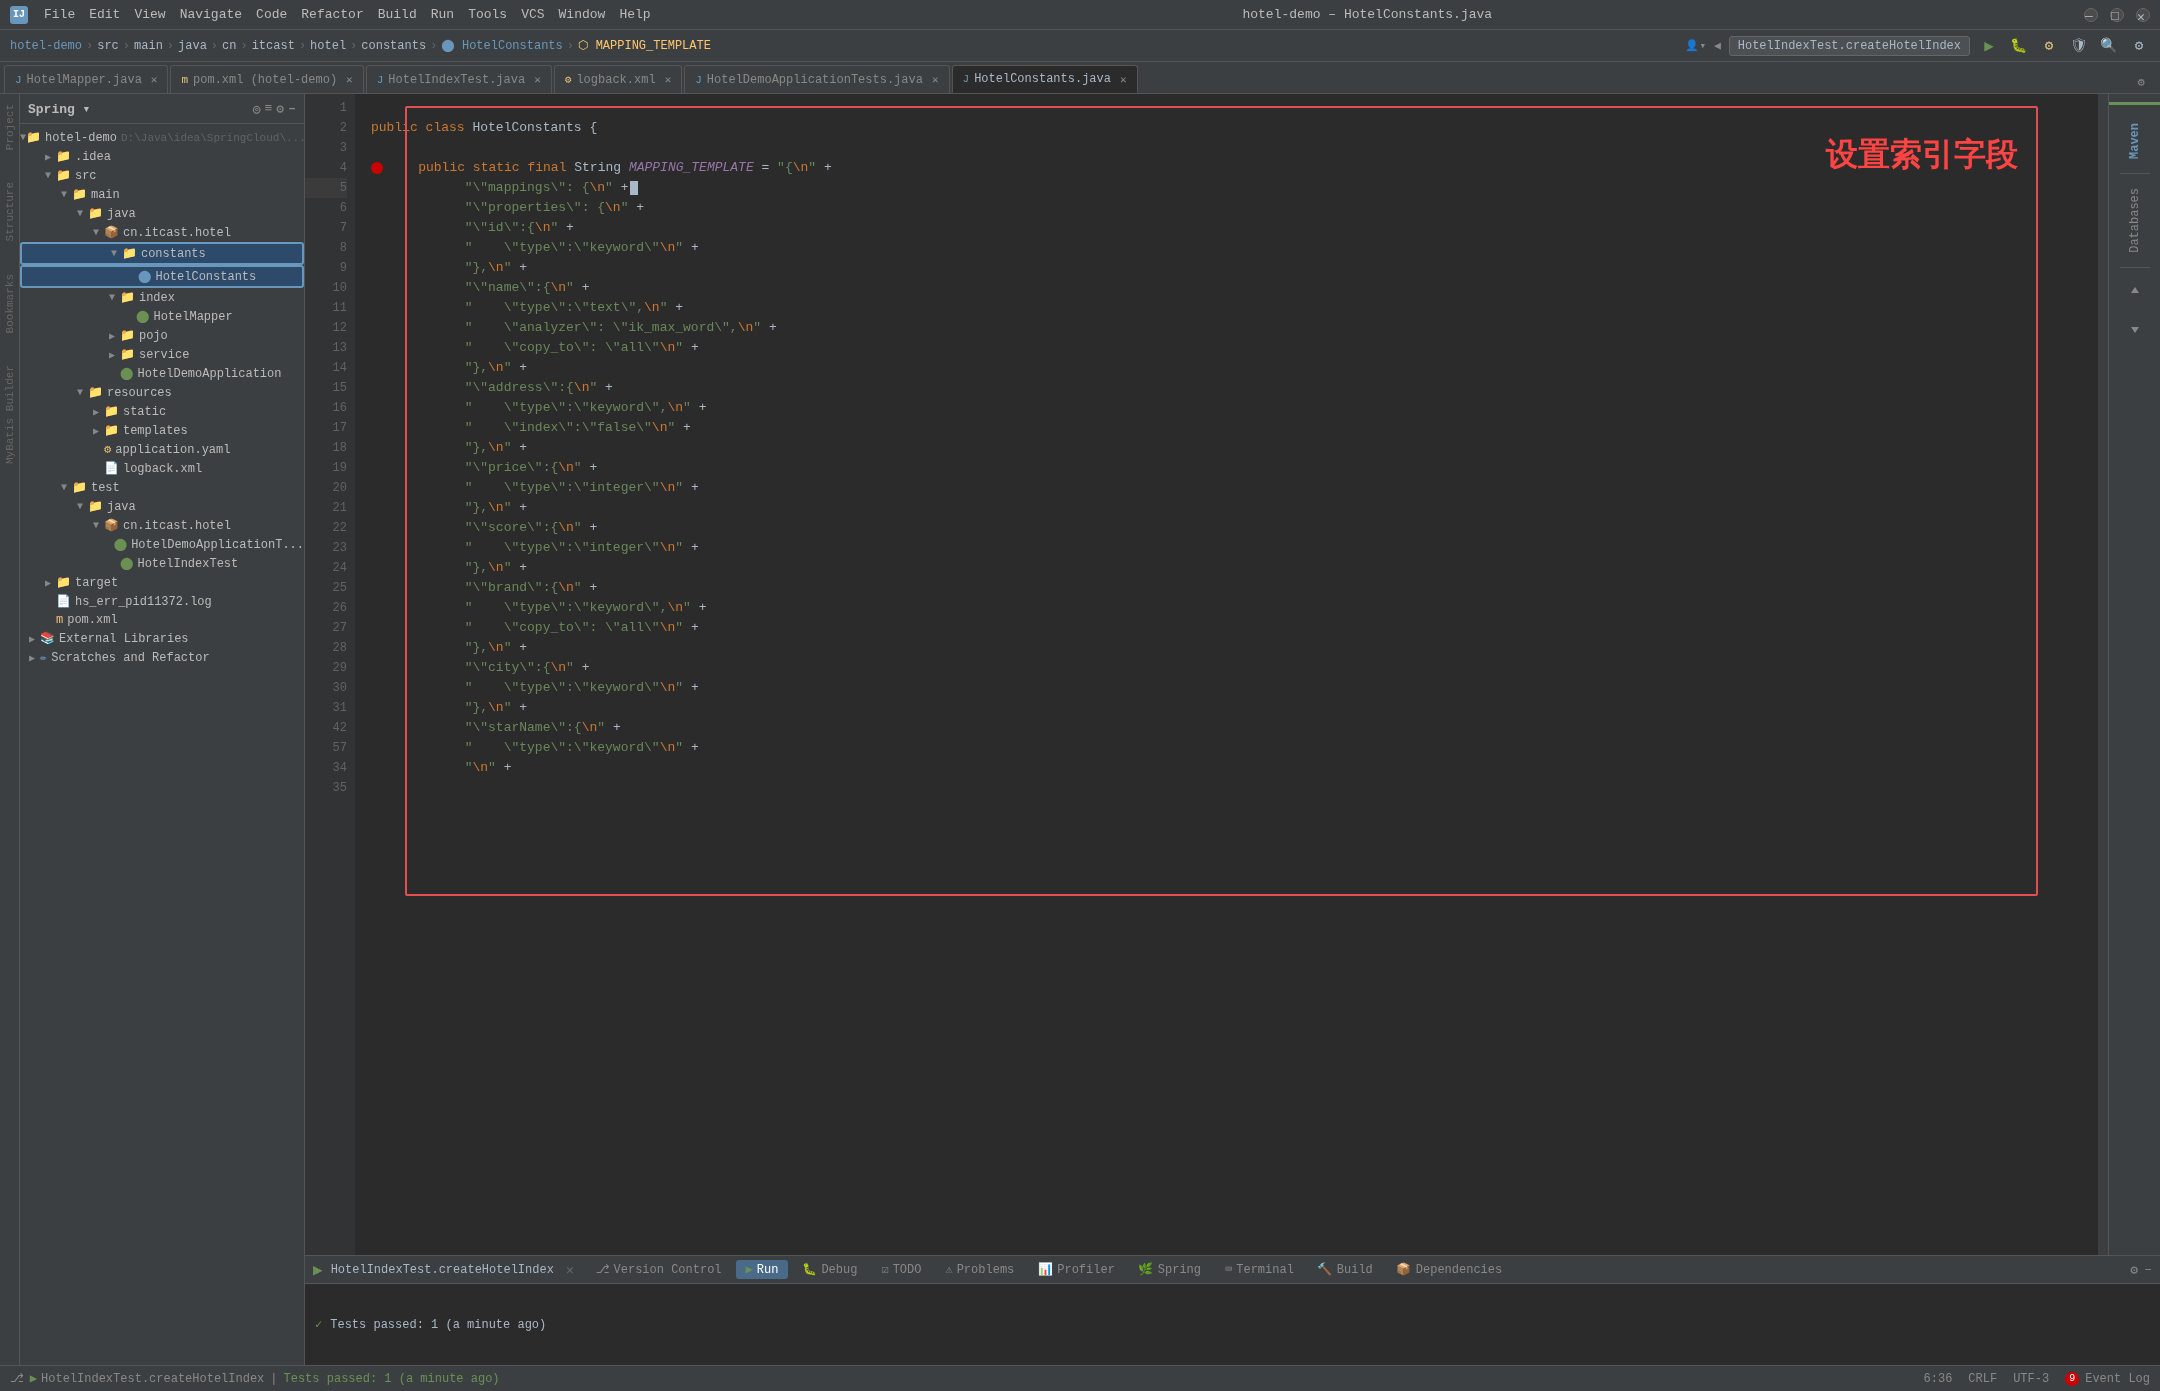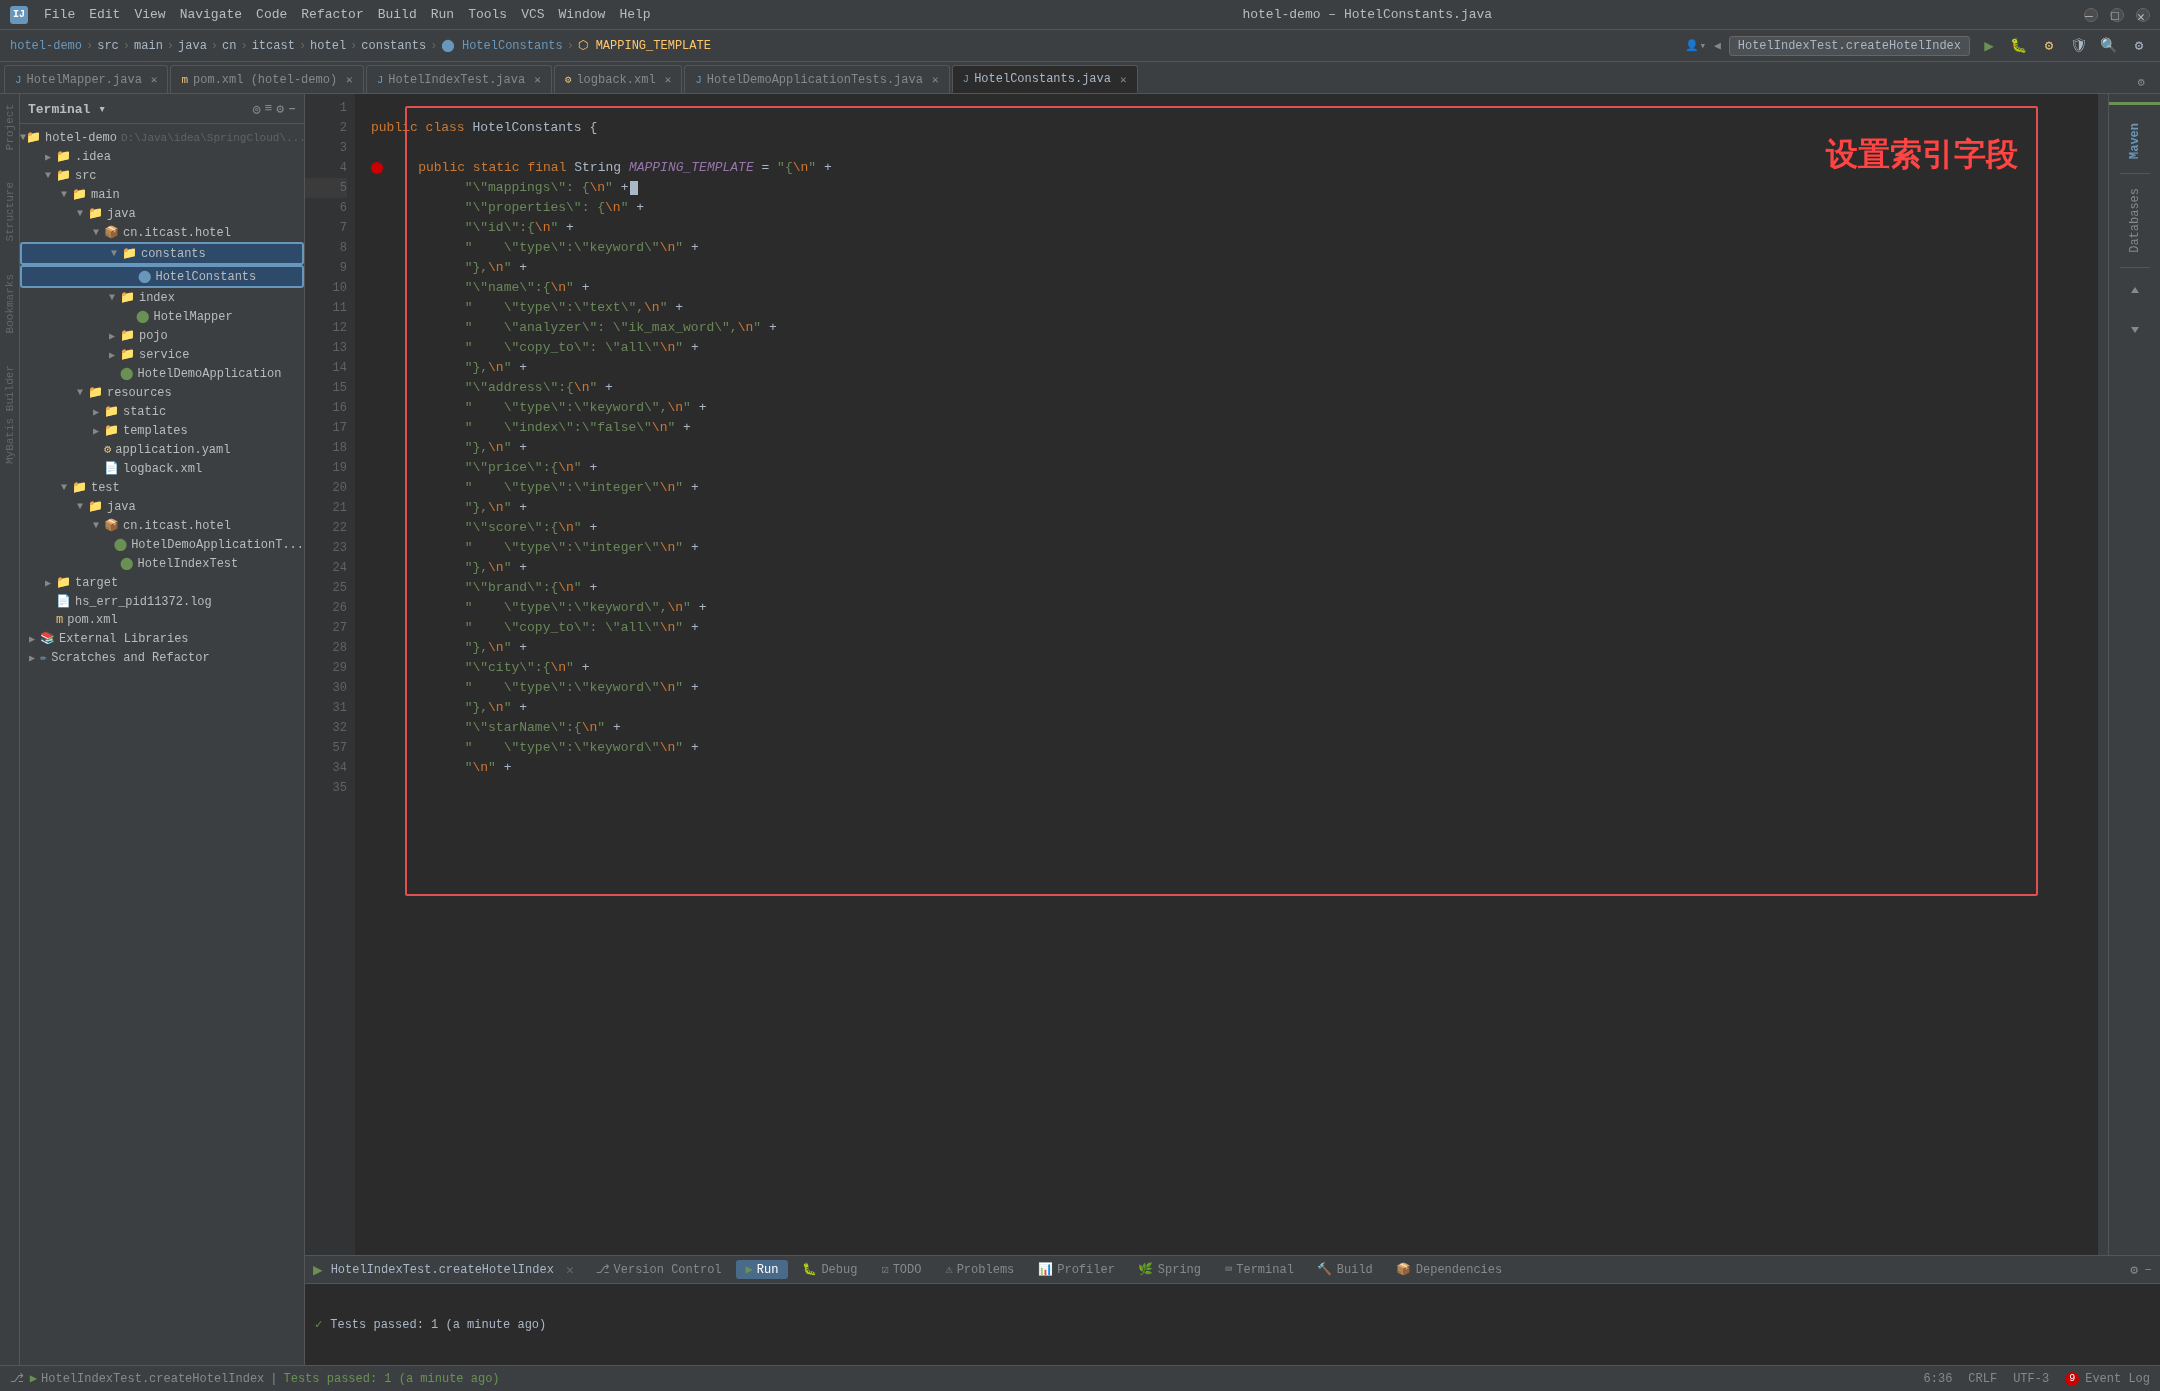--- a/index.html
+++ b/index.html
@@ -483,21 +483,21 @@
 
   <div class="left-vert-labels">
     <div class="vert-text">Project</div>
     <div class="vert-text">Structure</div>
     <div class="vert-text">Bookmarks</div>
     <div class="vert-text">MyBatis Builder</div>
   </div>
 
   <div class="sidebar">
     <div class="sidebar-header">
-      <span style="font-size:13px;color:#bbbbbb;">Terminal ▾</span>
+      <span style="font-size:13px;color:#bbbbbb;">Spring ▾</span>
       <div class="sidebar-header-icons">
         <span style="cursor:pointer;color:#888;">◎</span>
         <span style="cursor:pointer;color:#888;">≡</span>
         <span style="cursor:pointer;color:#888;">⚙</span>
         <span style="cursor:pointer;color:#888;">–</span>
       </div>
     </div>
     <div class="tree">
 
       <div class="tree-item">
@@ -729,21 +729,21 @@
             <div>22</div>
             <div>23</div>
             <div>24</div>
             <div>25</div>
           <div>26</div>
             <div>27</div>
             <div>28</div>
             <div>29</div>
             <div>30</div>
           <div>31</div>
-            <div>32</div>
+            <div>42</div>
             <div>57</div>
             <div>34</div>
             <div>35</div>
         </div>
       </div>
 
       <div class="code-area">
         <div class="red-box"></div>
         <div class="annotation-text">设置索引字段</div>
 

